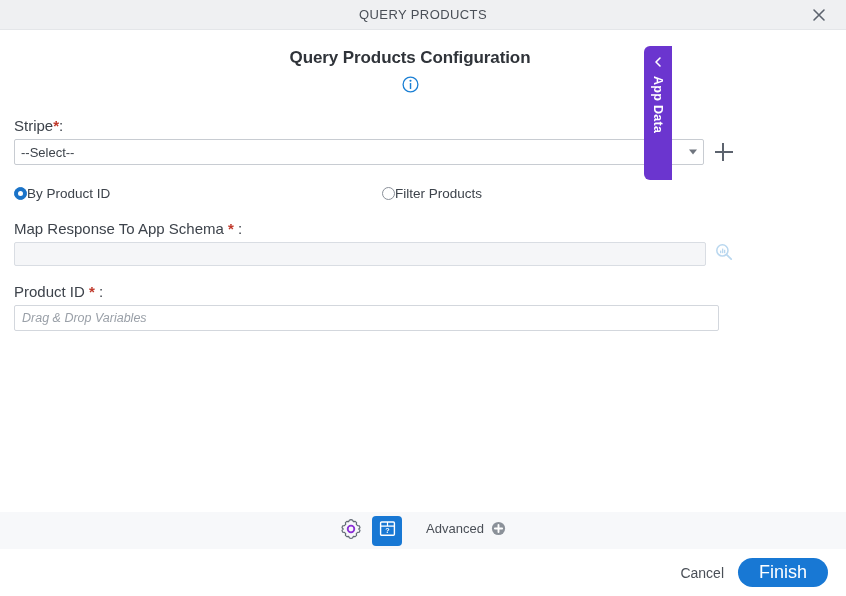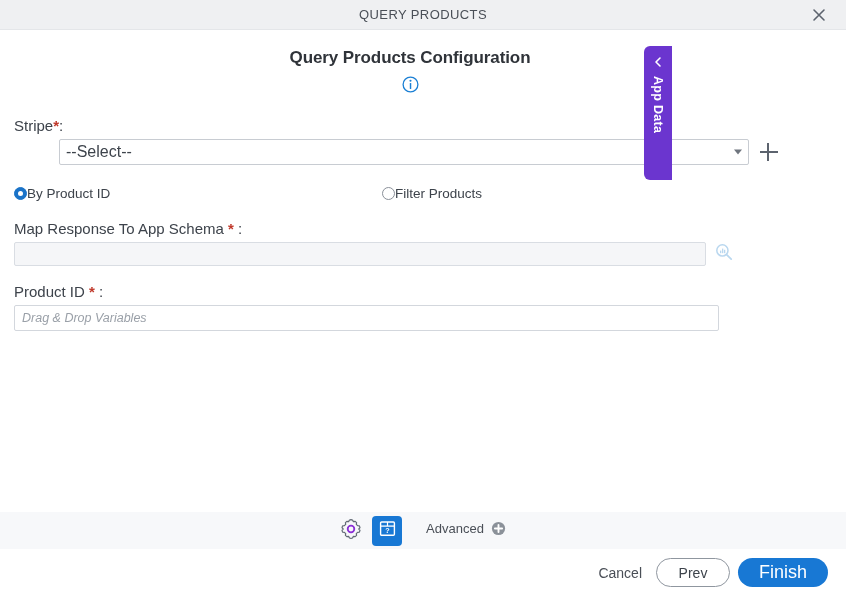--- a/index.html
+++ b/index.html
@@ -74,24 +74,23 @@
     margin-bottom: 19px;
   }
   .select-box {
     position: relative;
     width: 690px; height: 26px;
     border: 1px solid #c8ccd2;
     background: #ffffff;
     border-radius: 2px;
     display: flex; align-items: center;
     padding: 0 22px 0 6px;
-    font-size: 16px;
+    font-size: 13px;
     color: #3d434b;
     cursor: pointer;
-    margin-left: 45px;
   }
   .select-caret {
     position: absolute; right: 6px; top: 50%;
     transform: translateY(-50%);
     width: 0; height: 0;
     border-left: 4px solid transparent;
     border-right: 4px solid transparent;
     border-top: 5px solid #6f757e;
   }
   .plus-btn {
@@ -360,17 +359,16 @@
         <svg width="15" height="15" viewBox="0 0 15 15">
           <circle cx="7.5" cy="7.5" r="6.6" fill="#8b9199"></circle>
           <path d="M7.5 3.9 V11.1 M3.9 7.5 H11.1" stroke="#ffffff" stroke-width="1.9" stroke-linecap="round"></path>
         </svg>
       </span>
     </div>
   </div>
 
   <div class="footer">
     <button class="btn-cancel">Cancel</button>
-    <button class="btn-prev">Prev</button>
     <button class="btn-finish">Finish</button>
   </div>
 
 </div>
 
 </body></html>

